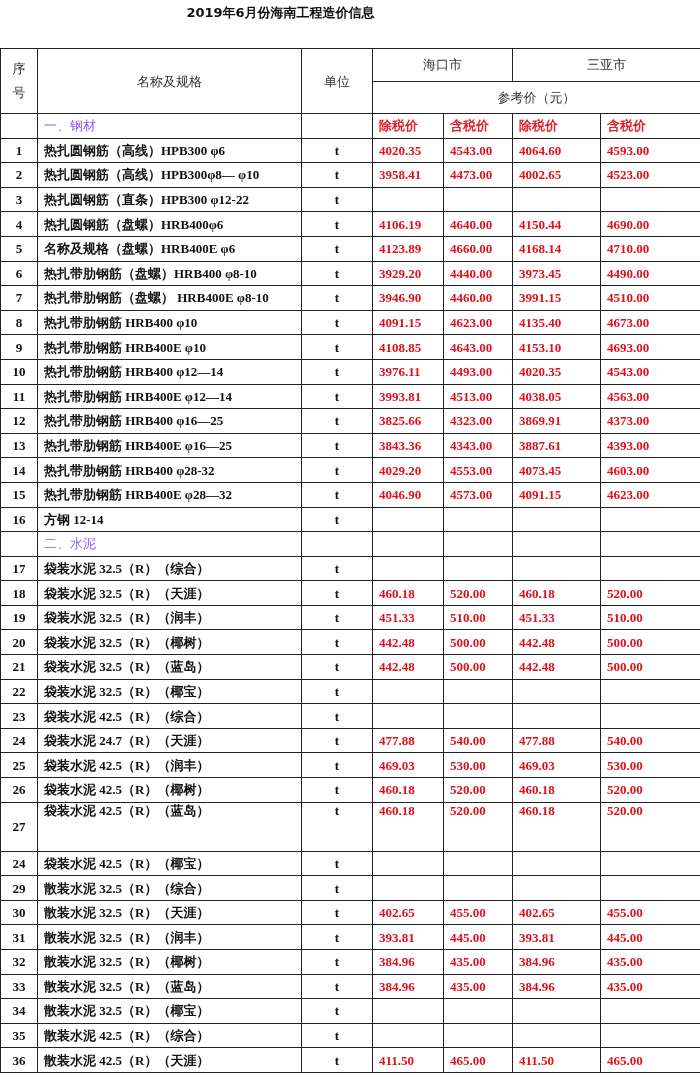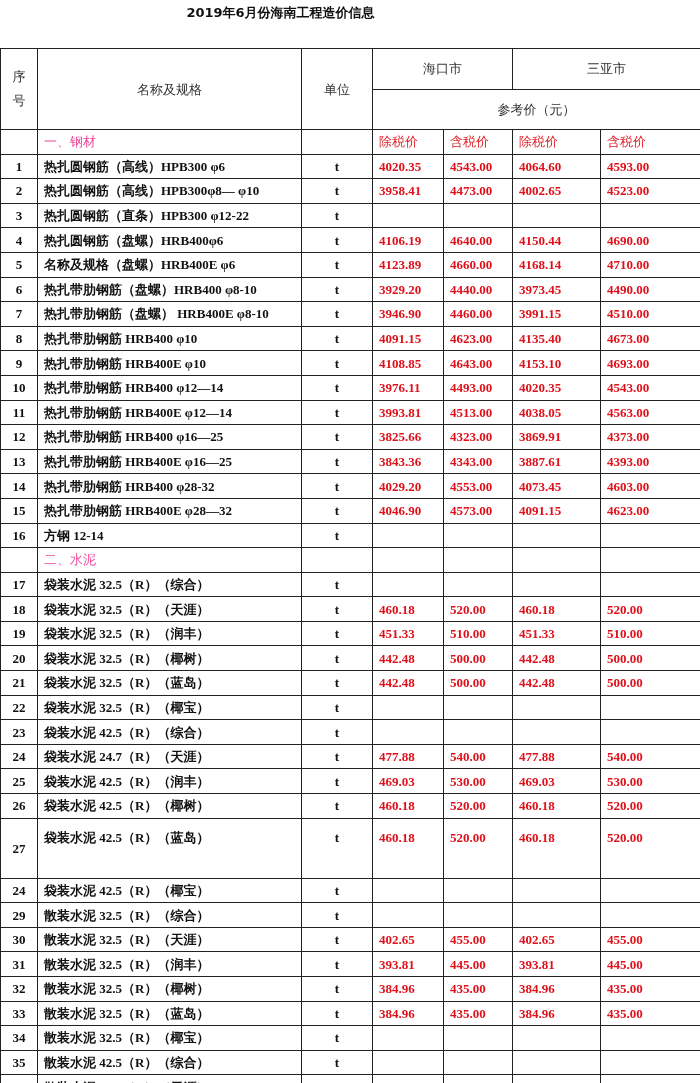--- a/index.html
+++ b/index.html
@@ -9,47 +9,47 @@
            font-family: "DejaVu Sans", "Liberation Sans", sans-serif;
            font-weight: bold; font-size: 13px; line-height: 18px; }
   table.price { position: absolute; top: 48px; left: 0; width: 700px;
                 border-collapse: collapse; table-layout: fixed; }
   table.price td { border: 1px solid #222; padding: 0 6px; height: 23.6px;
                    font-size: 13px; line-height: 15px; vertical-align: middle;
                    white-space: nowrap; overflow: hidden; }
   .hdr { font-family: "DejaVu Sans", "Liberation Sans", sans-serif; font-weight: normal;
          text-align: center; color: #333; font-size: 13px; }
   .sub-hdr { color: #e0222b; font-family: "DejaVu Sans", "Liberation Sans", sans-serif;
-             font-size: 13px; }
+             font-size: 13px; font-weight: bold; }
   .seq { text-align: center; font-weight: bold; font-family: "Liberation Serif", serif; }
   .name { font-weight: bold; font-family: Liberation Serif, serif; font-size: 12.5px; }
-  .section { font-family: "DejaVu Sans", "Liberation Sans", sans-serif; color: #ec4899; font-size: 13px; }
+  .section { font-family: "DejaVu Sans", "Liberation Sans", sans-serif; color: #8b5cf6; font-size: 13px; }
   .unit { text-align: center; font-weight: bold; font-family: "Liberation Serif", serif; }
   .price-cell { color: #e0101a; font-weight: bold; font-family: "Liberation Serif", serif; font-size: 13.5px; }
   tr.tall td { height: 48px; }
-  tr.tall td.top { vertical-align: top; padding-top: 11px; margin-left: 16px; }
+  tr.tall td.top { vertical-align: top; padding-top: 0; margin-left: 16px; }
 </style>
 </head>
 <body>
 
 <div class="title">2019年6月份海南工程造价信息</div>
 
 <table class="price">
   <colgroup>
     <col style="width:37px">
     <col style="width:264px">
     <col style="width:71px">
     <col style="width:71px">
     <col style="width:69px">
     <col style="width:88px">
     <col style="width:100px">
   </colgroup>
   <tbody id="tbody">
     <tr>
-      <td rowspan="2" class="hdr" style="white-space:normal;padding:16px 10px;line-height:24px;">序号</td>
+      <td rowspan="2" class="hdr" style="white-space:normal;padding:8px 10px;line-height:24px;">序号</td>
       <td rowspan="2" class="hdr">名称及规格</td>
       <td rowspan="2" class="hdr">单位</td>
       <td colspan="2" class="hdr">海口市</td>
       <td colspan="2" class="hdr">三亚市</td>
     </tr>
     <tr>
       <td colspan="4" class="hdr">参考价（元）</td>
     </tr>
     <tr>
       <td></td>

